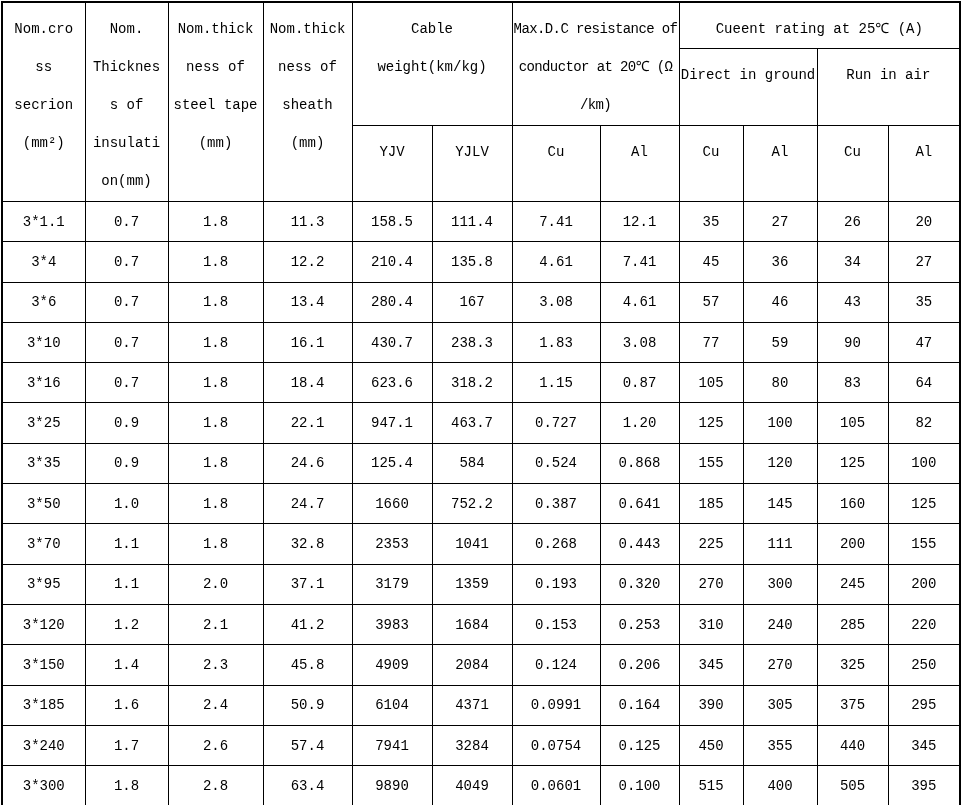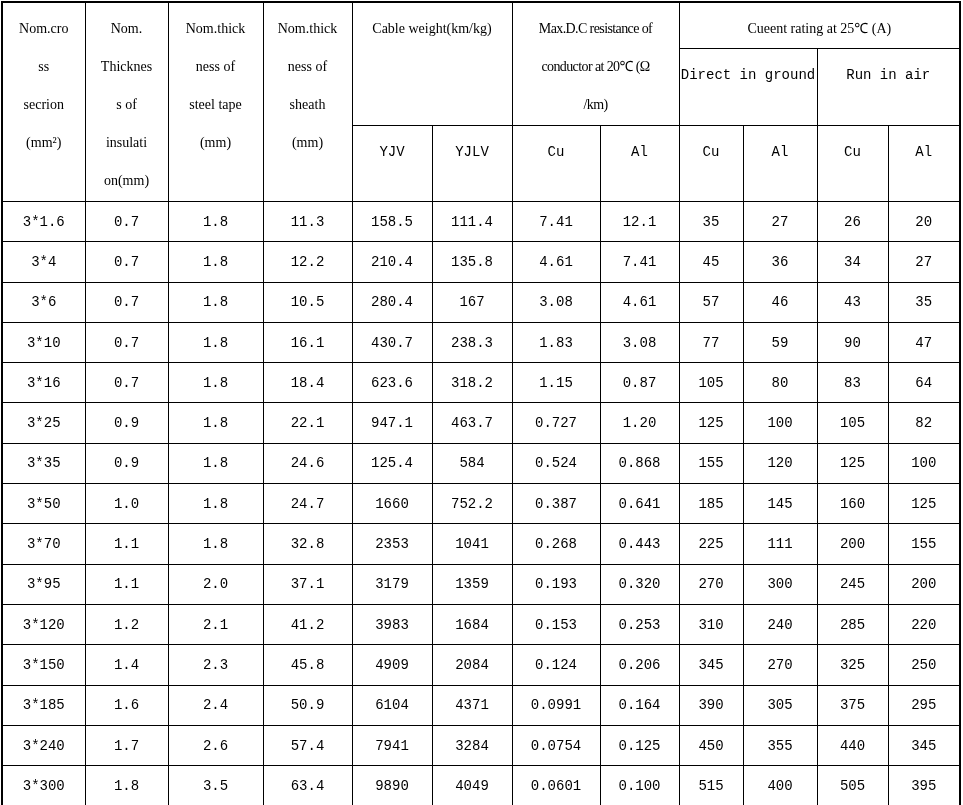--- a/index.html
+++ b/index.html
@@ -27,21 +27,21 @@
     padding: 0;
     overflow: hidden;
     font-weight: normal;
   }
   table.spec th {
     vertical-align: top;
     padding-top: 7px;
     line-height: 38px;
     white-space: pre-line;
   }
-  tr.hr1 { height: 45px; font-family: Liberation Serif, serif; }
+  tr.hr1 { height: 45px; }
   tr.hr2 { height: 77px; }
   tr.hr3 { height: 76px; }
   tbody.data tr { height: 40.3px; }
   tbody.data td {
     vertical-align: middle;
     white-space: nowrap;
   }
   th.tight { letter-spacing: -0.6px; }
 </style>
 </head>
@@ -97,21 +97,21 @@
       <th>Cu</th>
       <th>Al</th>
       <th>Cu</th>
       <th>Al</th>
       <th>Cu</th>
       <th>Al</th>
     </tr>
   </thead>
   <tbody class="data">
       <tr>
-        <td>3*1.6</td>
+        <td>3*1.1</td>
         <td>0.7</td>
         <td>1.8</td>
         <td>11.3</td>
         <td>158.5</td>
         <td>111.4</td>
         <td>7.41</td>
         <td>12.1</td>
         <td>35</td>
         <td>27</td>
         <td>26</td>
@@ -128,21 +128,21 @@
         <td>7.41</td>
         <td>45</td>
         <td>36</td>
         <td>34</td>
         <td>27</td>
       </tr>
       <tr>
         <td>3*6</td>
         <td>0.7</td>
         <td>1.8</td>
-        <td>10.5</td>
+        <td>13.4</td>
         <td>280.4</td>
         <td>167</td>
         <td>3.08</td>
         <td>4.61</td>
         <td>57</td>
         <td>46</td>
         <td>43</td>
         <td>35</td>
       </tr>
       <tr>
@@ -295,21 +295,21 @@
         <td>0.0754</td>
         <td>0.125</td>
         <td>450</td>
         <td>355</td>
         <td>440</td>
         <td>345</td>
       </tr>
       <tr>
         <td>3*300</td>
         <td>1.8</td>
-        <td>3.5</td>
+        <td>2.8</td>
         <td>63.4</td>
         <td>9890</td>
         <td>4049</td>
         <td>0.0601</td>
         <td>0.100</td>
         <td>515</td>
         <td>400</td>
         <td>505</td>
         <td>395</td>
       </tr>

